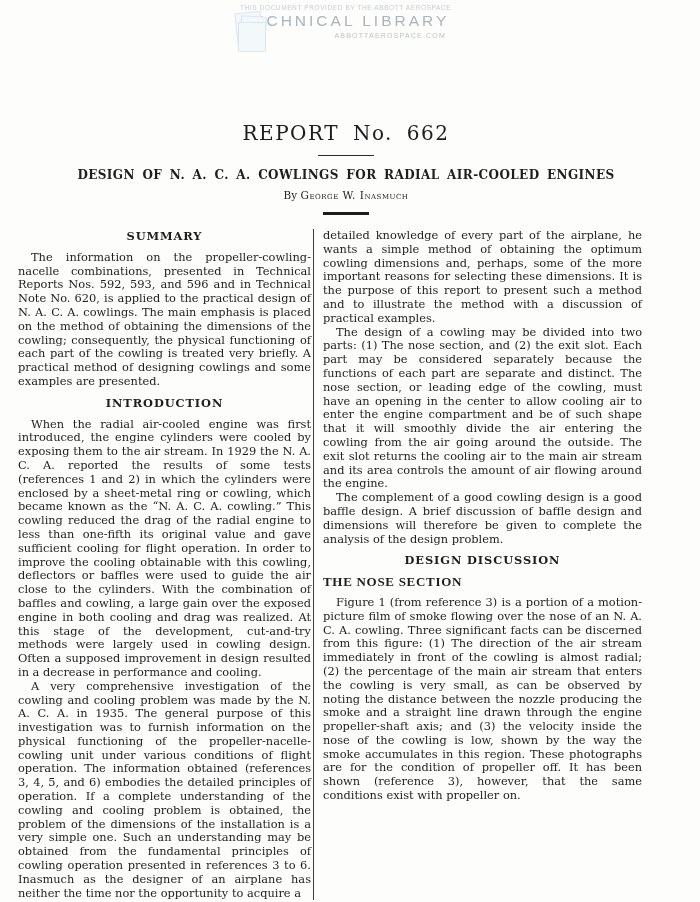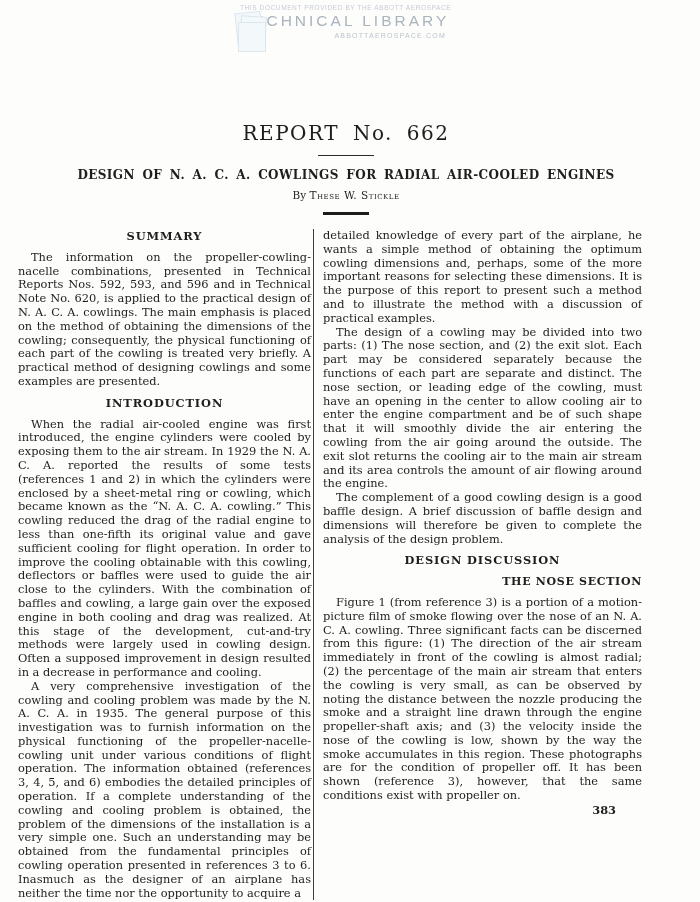--- a/index.html
+++ b/index.html
@@ -35,21 +35,21 @@
   .col{font-size:11.4px;line-height:13.8px;}
   .col.left{width:293px;}
   .col.right{flex:1;padding-left:9px;position:relative;}
   .divider{width:1px;background:#3c3c3c;margin-left:2px;}
   .col p{margin:0;text-align:justify;}
   .col p.indent{text-indent:13px;}
   .col p.gap{margin-top:0px;}
   .summary-text{}
   h3.colhead{font-size:11.4px;font-weight:bold;text-align:center;letter-spacing:.9px;margin:1px 0 7px 0;}
   h3.colhead.mid{margin:8px 0 7px 0;}
-  h4.colsub{font-size:11px;font-weight:bold;text-align:right;letter-spacing:.7px;margin:7px 0 7px 0;}
+  h4.colsub{font-size:13px;font-weight:bold;text-align:left;letter-spacing:.7px;margin:7px 0 7px 0;font-family:Liberation Serif, serif;}
   .pagenum{text-align:right;padding-right:26px;font-weight:bold;font-size:11.4px;margin-top:1px;}
 </style>
 </head>
 <body>
 
 <div>
 
   <div class="watermark">
     <div class="wm-logo">
       <div class="sheet s1"></div>
@@ -58,21 +58,21 @@
     </div>
     <div class="wm-line1">THIS DOCUMENT PROVIDED BY THE ABBOTT AEROSPACE</div>
     <div class="wm-line2">TECHNICAL LIBRARY</div>
     <div class="wm-line3">ABBOTTAEROSPACE.COM</div>
   </div>
 
   <div class="titleblock">
     <h1 class="report-no">REPORT No. 662</h1>
     <div class="rule-thin"></div>
     <h2 class="main-title">DESIGN OF N. A. C. A. COWLINGS FOR RADIAL AIR-COOLED ENGINES</h2>
-    <p class="byline"><span>By</span> <span class="author">These W. Stickle</span></p>
+    <p class="byline"><span>By</span> <span class="author">George W. Inasmuch</span></p>
     <div class="rule-thick"></div>
   </div>
 
   <div class="columns">
 
     <div class="col left">
       <h3 class="colhead">SUMMARY</h3>
       <p class="summary-text indent">The information on the propeller-cowling-nacelle combinations, presented in Technical Reports Nos. 592, 593, and 596 and in Technical Note No. 620, is applied to the practical design of N. A. C. A. cowlings.  The main emphasis is placed on the method of obtaining the dimensions of the cowling; consequently, the physical functioning of each part of the cowling is treated very briefly.  A practical method of designing cowlings and some examples are presented.</p>
       <h3 class="colhead mid">INTRODUCTION</h3>
       <p class="indent">When the radial air-cooled engine was first introduced, the engine cylinders were cooled by exposing them to the air stream.  In 1929 the N. A. C. A. reported the results of some tests (references 1 and 2) in which the cylinders were enclosed by a sheet-metal ring or cowling, which became known as the “N. A. C. A. cowling.”  This cowling reduced the drag of the radial engine to less than one-fifth its original value and gave sufficient cooling for flight operation.  In order to improve the cooling obtainable with this cowling, deflectors or baffles were used to guide the air close to the cylinders.  With the combination of baffles and cowling, a large gain over the exposed engine in both cooling and drag was realized.  At this stage of the development, cut-and-try methods were largely used in cowling design.  Often a supposed improvement in design resulted in a decrease in performance and cooling.</p>
@@ -81,17 +81,16 @@
 
     <div class="divider"></div>
 
     <div class="col right">
       <p>detailed knowledge of every part of the airplane, he wants a simple method of obtaining the optimum cowling dimensions and, perhaps, some of the more important reasons for selecting these dimensions.  It is the purpose of this report to present such a method and to illustrate the method with a discussion of practical examples.</p>
       <p class="indent gap">The design of a cowling may be divided into two parts: (1) The nose section, and (2) the exit slot.  Each part may be considered separately because the functions of each part are separate and distinct.  The nose section, or leading edge of the cowling, must have an opening in the center to allow cooling air to enter the engine compartment and be of such shape that it will smoothly divide the air entering the cowling from the air going around the outside.  The exit slot returns the cooling air to the main air stream and its area controls the amount of air flowing around the engine.</p>
       <p class="indent gap">The complement of a good cowling design is a good baffle design.  A brief discussion of baffle design and dimensions will therefore be given to complete the analysis of the design problem.</p>
       <h3 class="colhead mid">DESIGN DISCUSSION</h3>
       <h4 class="colsub">THE NOSE SECTION</h4>
       <p class="indent">Figure 1 (from reference 3) is a portion of a motion-picture film of smoke flowing over the nose of an N. A. C. A. cowling.  Three significant facts can be discerned from this figure: (1) The direction of the air stream immediately in front of the cowling is almost radial; (2) the percentage of the main air stream that enters the cowling is very small, as can be observed by noting the distance between the nozzle producing the smoke and a straight line drawn through the engine propeller-shaft axis; and (3) the velocity inside the nose of the cowling is low, shown by the way the smoke accumulates in this region.  These photographs are for the condition of propeller off.  It has been shown (reference 3), however, that the same conditions exist with propeller on.</p>
-      <div class="pagenum">383</div>
     </div>
 
   </div>
 </div>
 
 </body></html>

